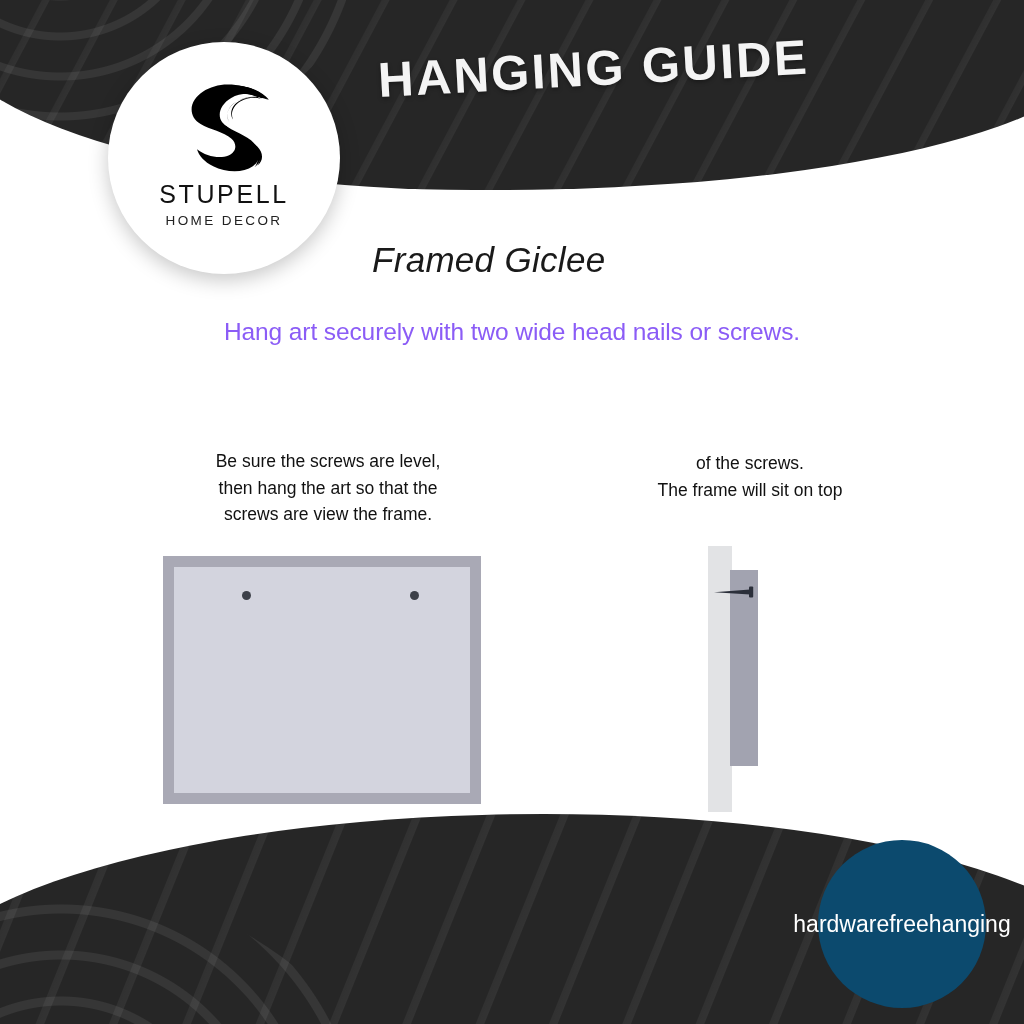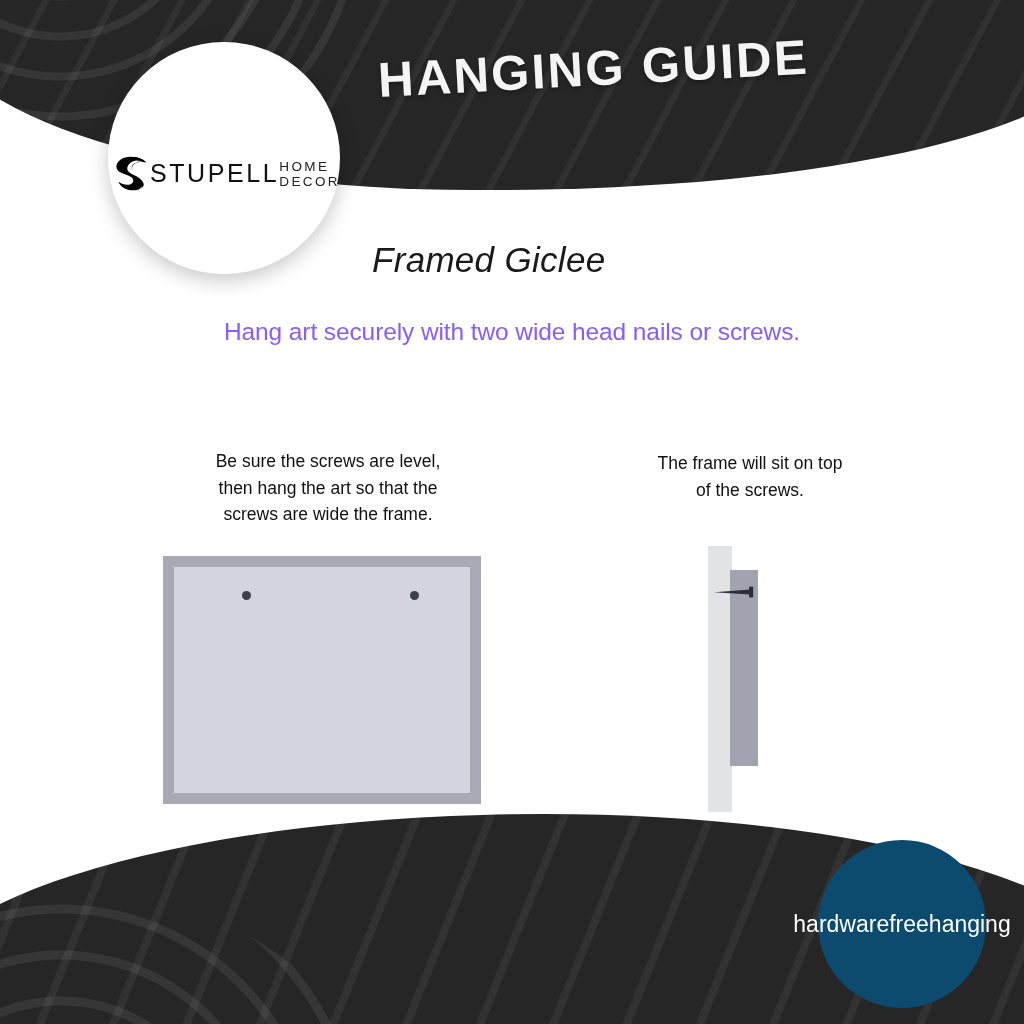--- a/index.html
+++ b/index.html
@@ -53,21 +53,21 @@
       rgba(255,255,255,0.000) 0px,
       rgba(255,255,255,0.000) 18px,
       rgba(255,255,255,0.075) 19px,
       rgba(255,255,255,0.075) 27px,
       rgba(255,255,255,0.000) 28px,
       rgba(255,255,255,0.000) 46px);}
 
   
   .logo-badge{position:absolute;left:108px;top:42px;width:232px;height:232px;border-radius:50%;
     background:#ffffff;box-shadow:0 6px 20px rgba(0,0,0,0.22);
-    display:flex;flex-direction:row;align-items:center;justify-content:flex-start;
+    display:flex;flex-direction:column;align-items:center;justify-content:flex-start;
     padding-top:28px;box-sizing:border-box;}
   .logo-mark{width:108px;height:108px;}
   .logo-word{font-size:25px;letter-spacing:2.6px;color:#111;margin-top:2px;font-weight:400;}
   .logo-sub{font-size:13.5px;letter-spacing:2.4px;color:#222;margin-top:4px;font-weight:400;}
 
   
   .hdr-title{position:absolute;left:378px;top:52px;width:520px;
     font-size:49px;font-weight:700;letter-spacing:2.4px;color:#f4f4f4;
     transform:rotate(-3.1deg);transform-origin:left center;white-space:nowrap;
     text-shadow:0 2px 4px rgba(0,0,0,0.35);}
@@ -134,25 +134,25 @@
     <div class="logo-word">STUPELL</div>
     <div class="logo-sub">HOME DECOR</div>
   </div>
 
   <div class="prod-title">Framed Giclee</div>
   <div class="lead">Hang art securely with two wide head nails or screws.</div>
 
   <div class="cap cap-left">
     <div>Be sure the screws are level,</div>
     <div>then hang the art so that the</div>
-    <div>screws are wide the frame.</div>
+    <div>screws are view the frame.</div>
   </div>
   <div class="cap cap-right">
+    <div>of the screws.</div>
     <div>The frame will sit on top</div>
-    <div>of the screws.</div>
   </div>
 
   <div class="front-view">
     <div class="front-mat">
       <div class="screw-dot s1"></div>
       <div class="screw-dot s2"></div>
     </div>
   </div>
 
   <div class="side-view">

